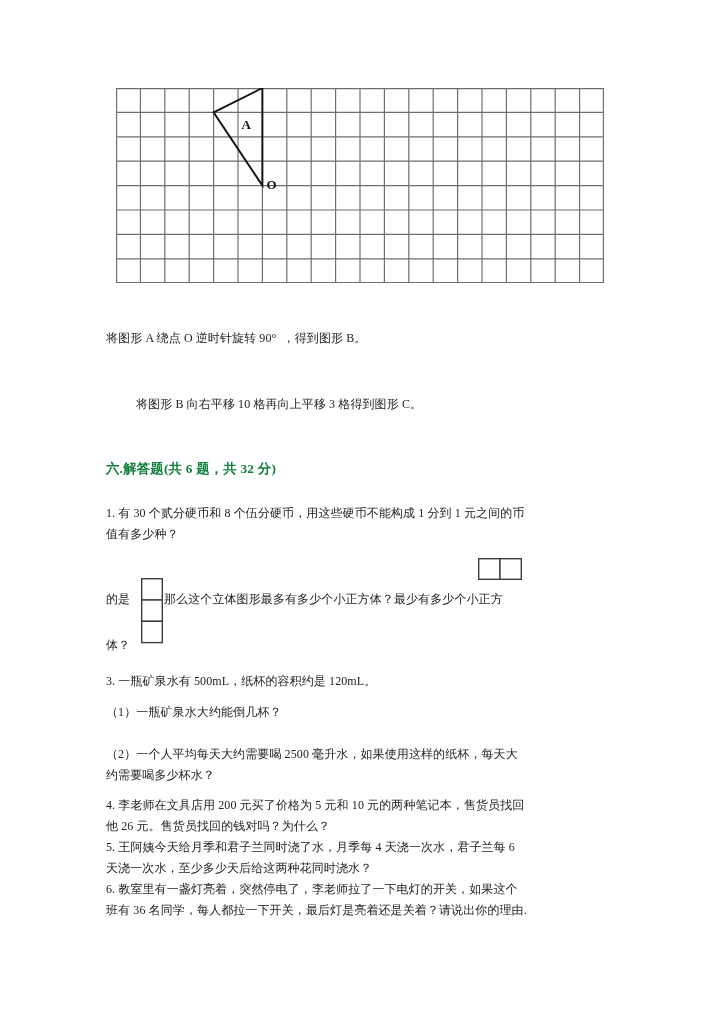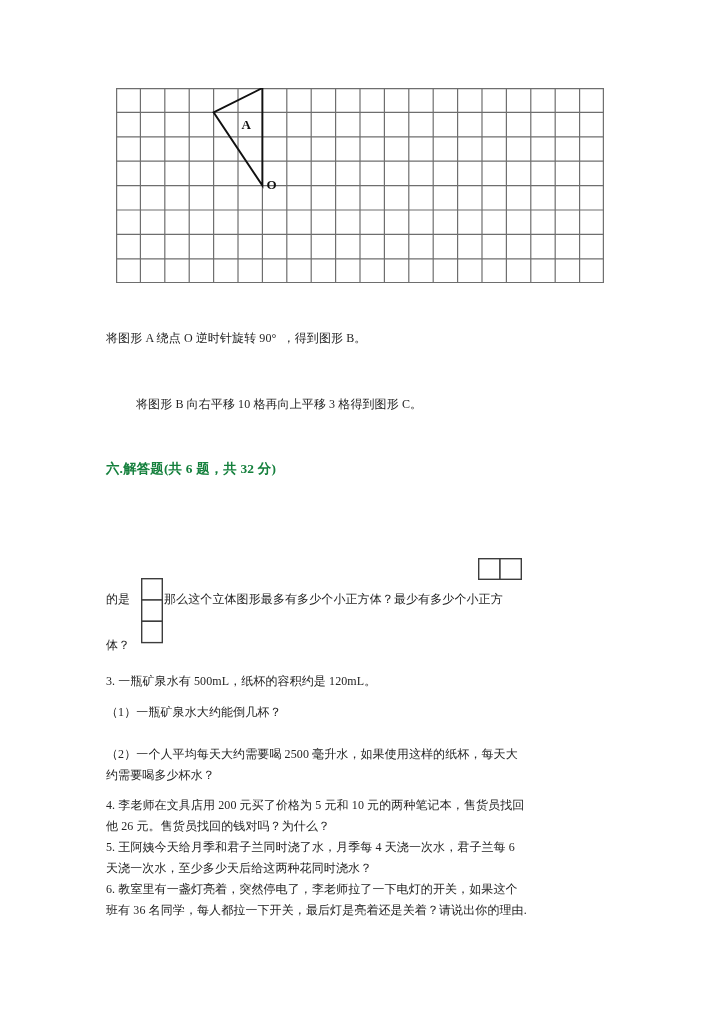--- a/index.html
+++ b/index.html
@@ -144,20 +144,22 @@
     </svg>
     <span class="fig-label a" style="left: 125.4px; top: 30px;">A</span>
     <span class="fig-label o" style="left: 150.4px; top: 89.6px;">O</span>
   </div>
 
   <div class="txt left-col stmt-a">将图形 A 绕点 O 逆时针旋转 90°  ，得到图形 B。</div>
   <div class="txt left-col stmt-b">将图形 B 向右平移 10 格再向上平移 3 格得到图形 C。</div>
 
   <div class="section-head">六.解答题(共 6 题，共 32 分)</div>
 
+  <div class="txt left-col q1">1. 有 30 个贰分硬币和 8 个伍分硬币，用这些硬币不能构成 1 分到 1 元之间的币
+值有多少种？</div>
 
   <div class="txt left-col q2b">的是       ，那么这个立体图形最多有多少个小正方体？最少有多少个小正方</div>
   <div class="txt left-col q2c">体？</div>
 
   <svg class="cube-h" viewBox="0 0 44 22">
     <rect x="0.7" y="0.7" width="21.3" height="20.6"></rect>
     <rect x="22" y="0.7" width="21.3" height="20.6"></rect>
   </svg>
   <svg class="cube-v" viewBox="0 0 22 66">
     <rect x="0.7" y="0.7" width="20.6" height="21.3"></rect>

